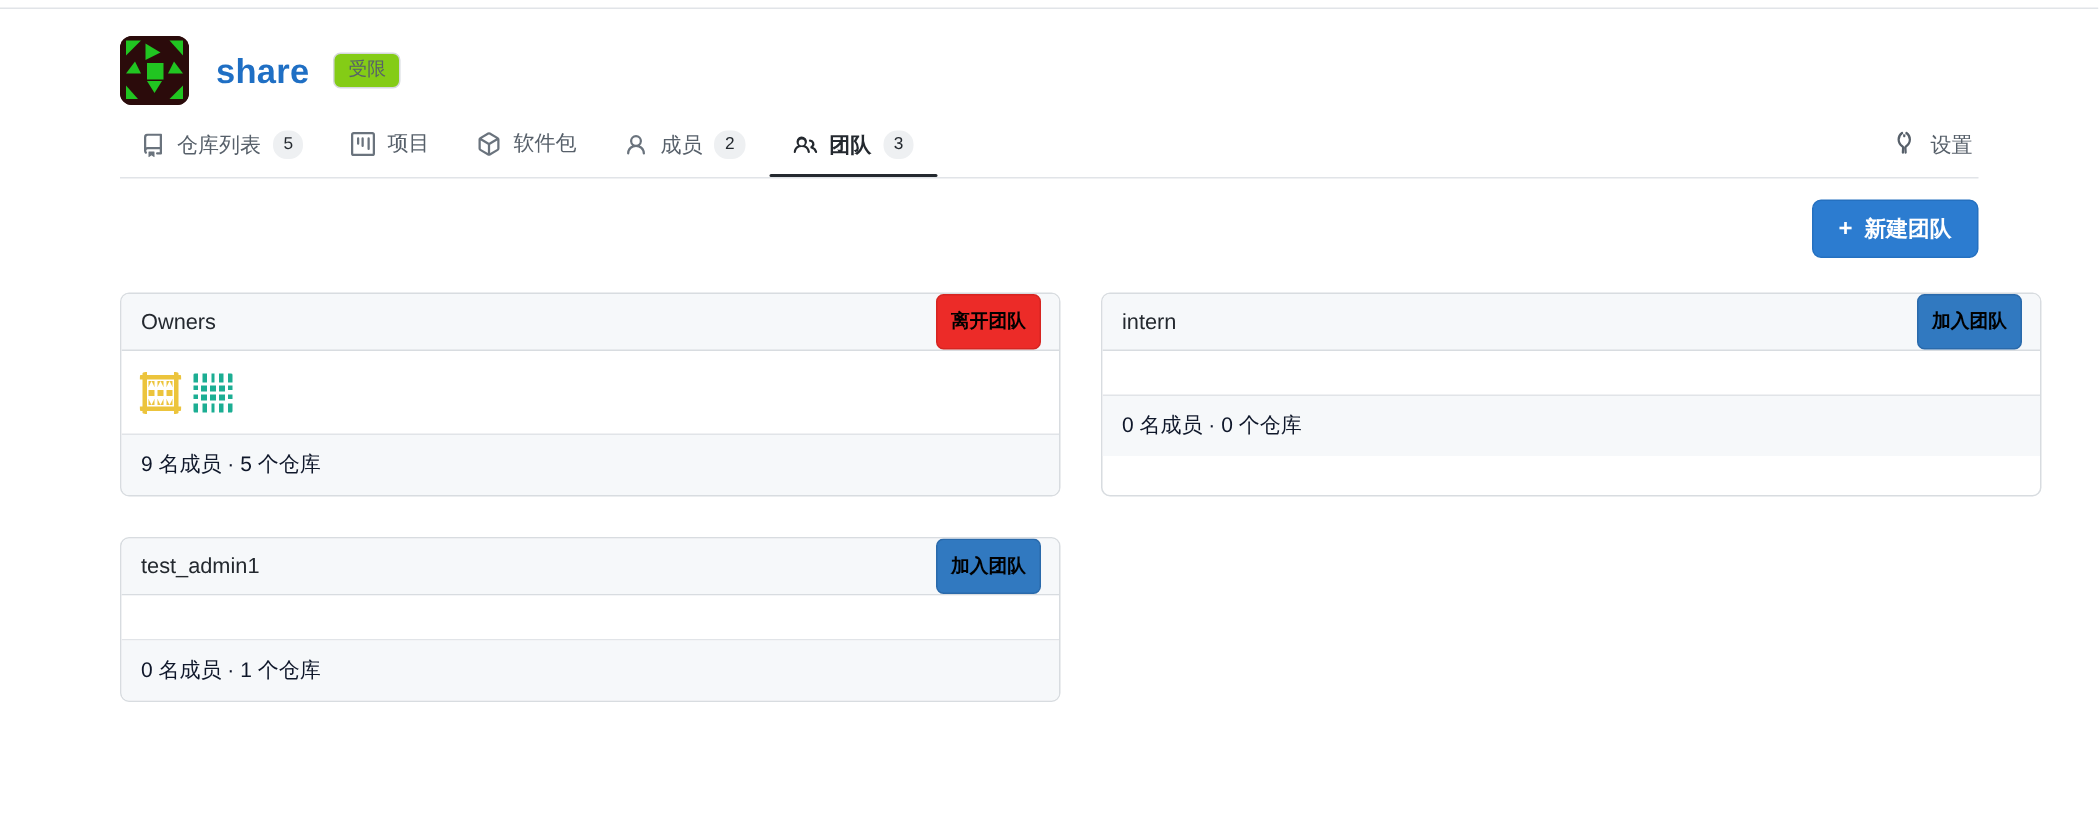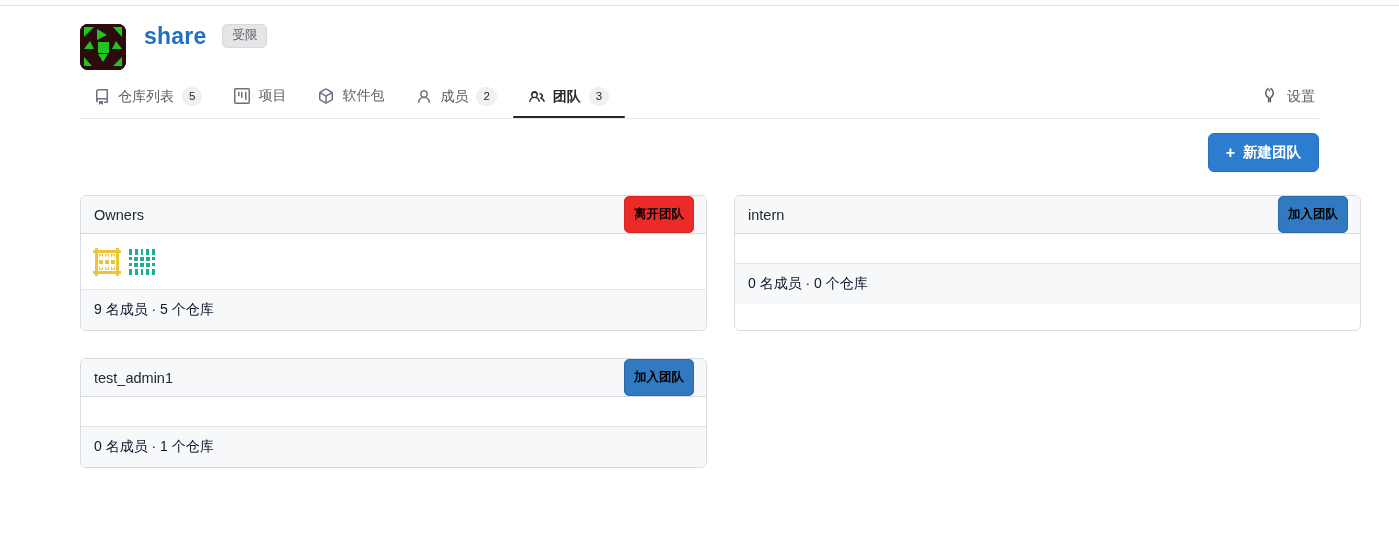--- a/index.html
+++ b/index.html
@@ -14,36 +14,36 @@
   .page { position: relative; width: 1399px; height: 555px; }
 
   .top-rule {
     position: absolute; left: 0; top: 5px; width: 1399px; height: 1px;
     background: #e1e4e8;
   }
 
   
   .org-header {
     position: absolute; left: 80px; top: 24px;
-    display: flex; align-items: flex-start; gap: 18px;
+    display: flex; align-items: center; gap: 18px;
   }
   .org-avatar {
     width: 46px; height: 46px; border-radius: 8px;
     background: #2b0b0b; position: relative; overflow: hidden;
     flex: 0 0 auto;
   }
   .org-avatar svg { display: block; }
   .org-name {
     font-size: 23px; font-weight: 600; color: #1f6fc4; letter-spacing: .2px;
     line-height: 1;
   }
   .org-badge {
     display: inline-block; padding: 3px 9px 4px; margin-left: 4px;
     font-size: 12.5px; line-height: 1.2; color: #57606a;
-    border: 1px solid #d6d9dd; border-radius: 5px; background: #e5e5e5;
+    border: 1px solid #d6d9dd; border-radius: 5px; background: #84cc16;
   }
 
   
   .tabbar {
     position: absolute; left: 80px; top: 84px; width: 1239px; height: 35px;
     border-bottom: 1px solid #e1e4e8;
     display: flex; align-items: flex-start;
   }
   .tab {
     display: flex; align-items: center; gap: 8px;

